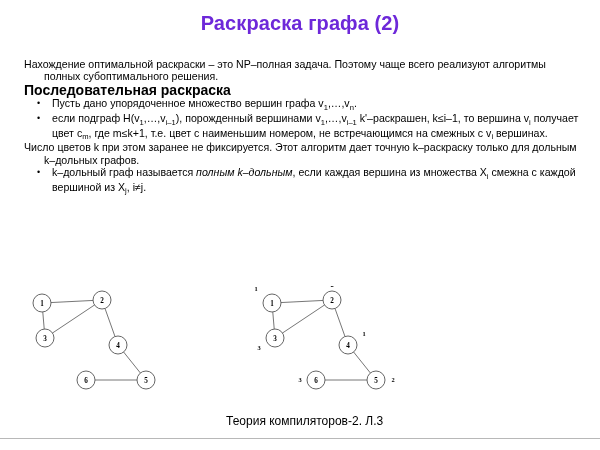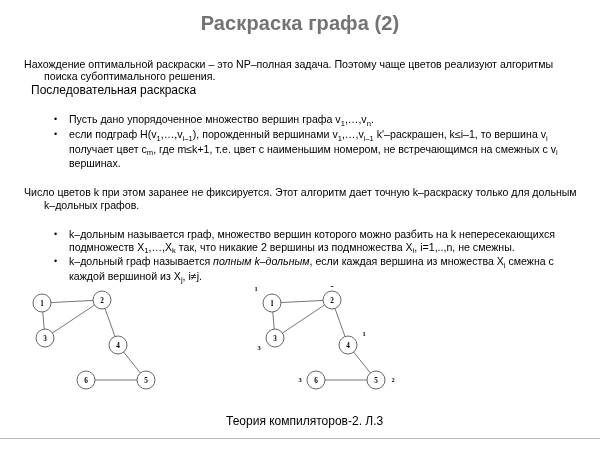--- a/index.html
+++ b/index.html
@@ -25,48 +25,48 @@
   
   #slide-title {
     position: absolute;
     top: 12px;
     left: 0;
     width: 600px;
     text-align: center;
     font-size: 20px;
     font-weight: bold;
     letter-spacing: 0.1px;
-    color: #737373;
+    color: #6d28d9;
   }
 
   
   #body-block {
     position: absolute;
     top: 58px;
     left: 24px;
     width: 556px;
     font-size: 10.6px;
     line-height: 12.4px;
   }
 
   .para-plain {
     margin: 0;
     padding-left: 20px;
     text-indent: -20px;
   }
 
   .heading-bold {
-    margin: 1px 0 1px 7px;
-    font-weight: normal;
-    font-size: 12px;
+    margin: 1px 0 1px 0;
+    font-weight: bold;
+    font-size: 14px;
   }
 
   ul.bullets {
     list-style: none;
-    margin: 17px;
+    margin: 0;
     padding: 0;
   }
   ul.bullets > li {
     position: relative;
     padding-left: 28px;
     margin: 0 0 0.5px 0;
   }
   ul.bullets > li::before {
     content: "\2022";
     position: absolute;
@@ -119,33 +119,32 @@
 </style>
 </head>
 <body>
 
 <div id="slide">
 
   <div id="slide-title">Раскраска графа (2)</div>
 
   <div id="body-block">
 
-    <p class="para-plain">Нахождение оптимальной раскраски – это NP–полная задача. Поэтому чаще цветов реализуют алгоритмы поиска субоптимального решения.</p>
+    <p class="para-plain">Нахождение оптимальной раскраски – это NP–полная задача. Поэтому чаще всего реализуют алгоритмы полных субоптимального решения.</p>
 
     <p class="heading-bold">Последовательная раскраска</p>
 
     <ul class="bullets">
       <li><span>Пусть дано упорядоченное множество вершин графа v<sub>1</sub>,…,v<sub>n</sub>.</span></li>
       <li><span>если подграф H(v<sub>1</sub>,…,v<sub>i–1</sub>), порожденный вершинами v<sub>1</sub>,…,v<sub>i–1</sub> k'–раскрашен, k≤i–1, то вершина v<sub>i</sub> получает цвет c<sub>m</sub>, где m≤k+1, т.е. цвет с наименьшим номером, не встречающимся на смежных с v<sub>i</sub> вершинах.</span></li>
     </ul>
 
     <p class="para-plain">Число цветов k при этом заранее не фиксируется. Этот алгоритм дает точную k–раскраску только для дольным k–дольных графов.</p>
 
     <ul class="bullets">
-      <li><span>k–дольным называется граф, множество вершин которого можно разбить на k непересекающихся подмножеств X<sub>1</sub>,…,X<sub>k</sub> так, что никакие 2 вершины из подмножества X<sub>i</sub>, i=1,..,n, не смежны.</span></li>
       <li><span>k–дольный граф называется <span class="ital">полным k–дольным</span>, если каждая вершина из множества X<sub>i</sub> смежна с каждой вершиной из X<sub>j</sub>, i≠j.</span></li>
     </ul>
 
   </div>
 
   <div class="graph-fig" id="graph-left">
     <svg width="200" height="120" viewBox="0 0 200 120">
         <line x1="28.988771049900603" y1="16.55056144750497" x2="71.0112289500994" y2="14.44943855249503" stroke="#666666" stroke-width="0.9"></line>
         <line x1="20.76861027211792" y1="25.96711984137576" x2="22.23138972788208" y2="43.03288015862424" stroke="#666666" stroke-width="0.9"></line>
         <line x1="30.488452649040592" y1="47.00769823397294" x2="72.5115473509594" y2="18.99230176602706" stroke="#666666" stroke-width="0.9"></line>

